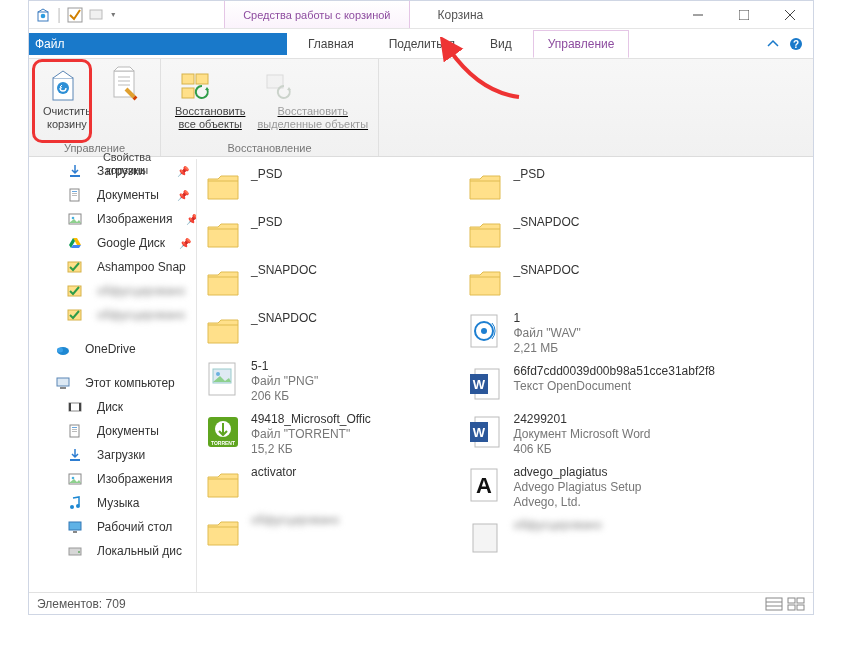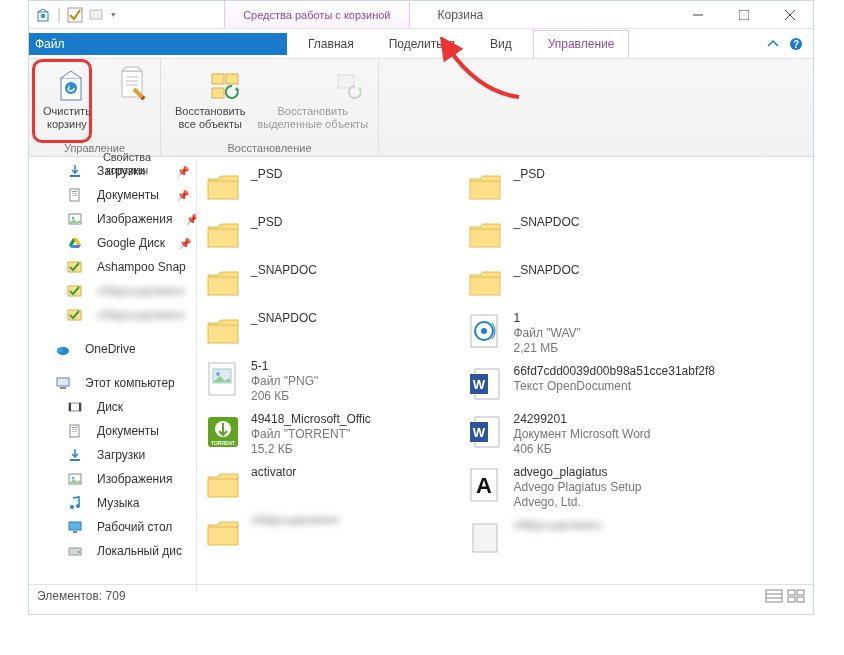--- a/index.html
+++ b/index.html
@@ -16,40 +16,40 @@
 
 .tabstrip { height: 30px; display:flex; align-items:center; border-bottom:1px solid #e1e1e1;gap:7px; }
 .tab { padding: 6px 14px; font-size: 12px; color:#444; }
 .tab.file { background:#1979ca; color:#fff; }
 .tab.manage { color:#8e4da0; border:1px solid #e5c6e6; border-bottom:1px solid #fff; margin-bottom:-1px; background:#fff;}
 .tabstrip-help { margin-left:auto; display:flex; align-items:center; gap:10px; padding-right:10px; color:#1979ca; }
 
 .ribbon { height: 98px; background:linear-gradient(#f7f7f7,#f1f1f1); border-bottom:1px solid #dcdcdc; display:flex; }
 .group { position:relative; padding:4px 8px 18px; border-right:1px solid #e0e0e0; display:flex; }
 .group-label { position:absolute; bottom:2px; left:0; right:0; text-align:center; font-size:11px; color:#777; }
-.rbtn { display:flex; flex-direction:column; align-items:flex-end; justify-content:flex-start; padding:2px 6px; font-size:11px; text-align:center; color:#444; line-height:13px; border-radius:2px;}
+.rbtn { display:flex; flex-direction:column; align-items:flex-start; justify-content:flex-start; padding:2px 6px; font-size:11px; text-align:center; color:#444; line-height:13px; border-radius:2px;}
 .rbtn.disabled { color:#9b9b9b; }
 .rbtn .ic { width:40px; height:40px; }
 .highlight-box { position:absolute; border:3px solid #e33; border-radius:10px; pointer-events:none; }
 
 .contentarea { position:absolute; top:158px; bottom:22px; left:0; right:0; display:flex; }
 .side { width:168px; border-right:1px solid #e5e5e5; overflow:hidden; }
 .navitem { display:flex; align-items:center; height:24px; font-size:12px; color:#333; padding-left:26px; gap:14px; white-space:nowrap; }
 .navitem.lv2 { padding-left:38px; }
 .navitem .pin { margin-left:auto; margin-right:6px; color:#999; font-size:10px;}
 .navitem.blur span.label { filter: blur(3px); color:#888;}
 .files { flex:1; overflow:auto; padding-top:4px; }
 .col { display:inline-block; vertical-align:top; }
 .file { display:flex; align-items:flex-start; padding:4px 6px; width:258px; }
 .file .ic { width:40px; height:40px; flex:none; margin-right:8px; }
 .finfo { font-size:12px; color:#333; line-height:15px; }
 .finfo .sub { color:#777; }
 .finfo.blur { filter:blur(3px); color:#888;}
 
-.status { position:absolute; bottom:8px; left:0; right:0; height:22px; border-top:1px solid #e1e1e1; display:flex; align-items:center; font-size:12px; color:#555; padding:0 8px;}
+.status { position:absolute; bottom:0; left:0; right:0; height:22px; border-top:1px solid #e1e1e1; display:flex; align-items:center; font-size:12px; color:#555; padding:0 8px;}
 .status .views { margin-left:auto; display:flex; gap:4px;}
 
 .arrow { position:absolute; pointer-events:none; }
 </style>
 </head>
 <body>
 
 <div class="window">
 
   <div class="titlebar">
@@ -143,21 +143,21 @@
               <path d="M10 6 L30 6 L26 2 L14 2 Z" fill="#fff" stroke="#b9b9b9"></path>
               <path d="M22 24 l8 8" stroke="#e0a030" stroke-width="4"></path>
               <path d="M30 32 l2 2" stroke="#d04000" stroke-width="4"></path>
             </svg>
           </span>
         <span style="white-space:pre;margin-top:48px;">Свойства
 корзины</span>
       </div>
       <div class="group-label">Управление</div>
     </div>
-    <div class="group" style="width:218px;">
+    <div class="group" style="width:218px;text-decoration:underline;">
       <div class="rbtn">
         <span class="ic">
             <svg width="38" height="38">
               <rect x="6" y="8" width="12" height="10" fill="#ffe08a" stroke="#d6b24a"></rect>
               <rect x="20" y="8" width="12" height="10" fill="#ffe08a" stroke="#d6b24a"></rect>
               <rect x="6" y="22" width="12" height="10" fill="#ffe08a" stroke="#d6b24a"></rect>
               <path d="M26 20 a6 6 0 1 0 5 3" fill="none" stroke="#2f9c49" stroke-width="2"></path>
               <path d="M31 21 l2 3 l-4 0 z" fill="#2f9c49"></path>
             </svg>
           </span>

